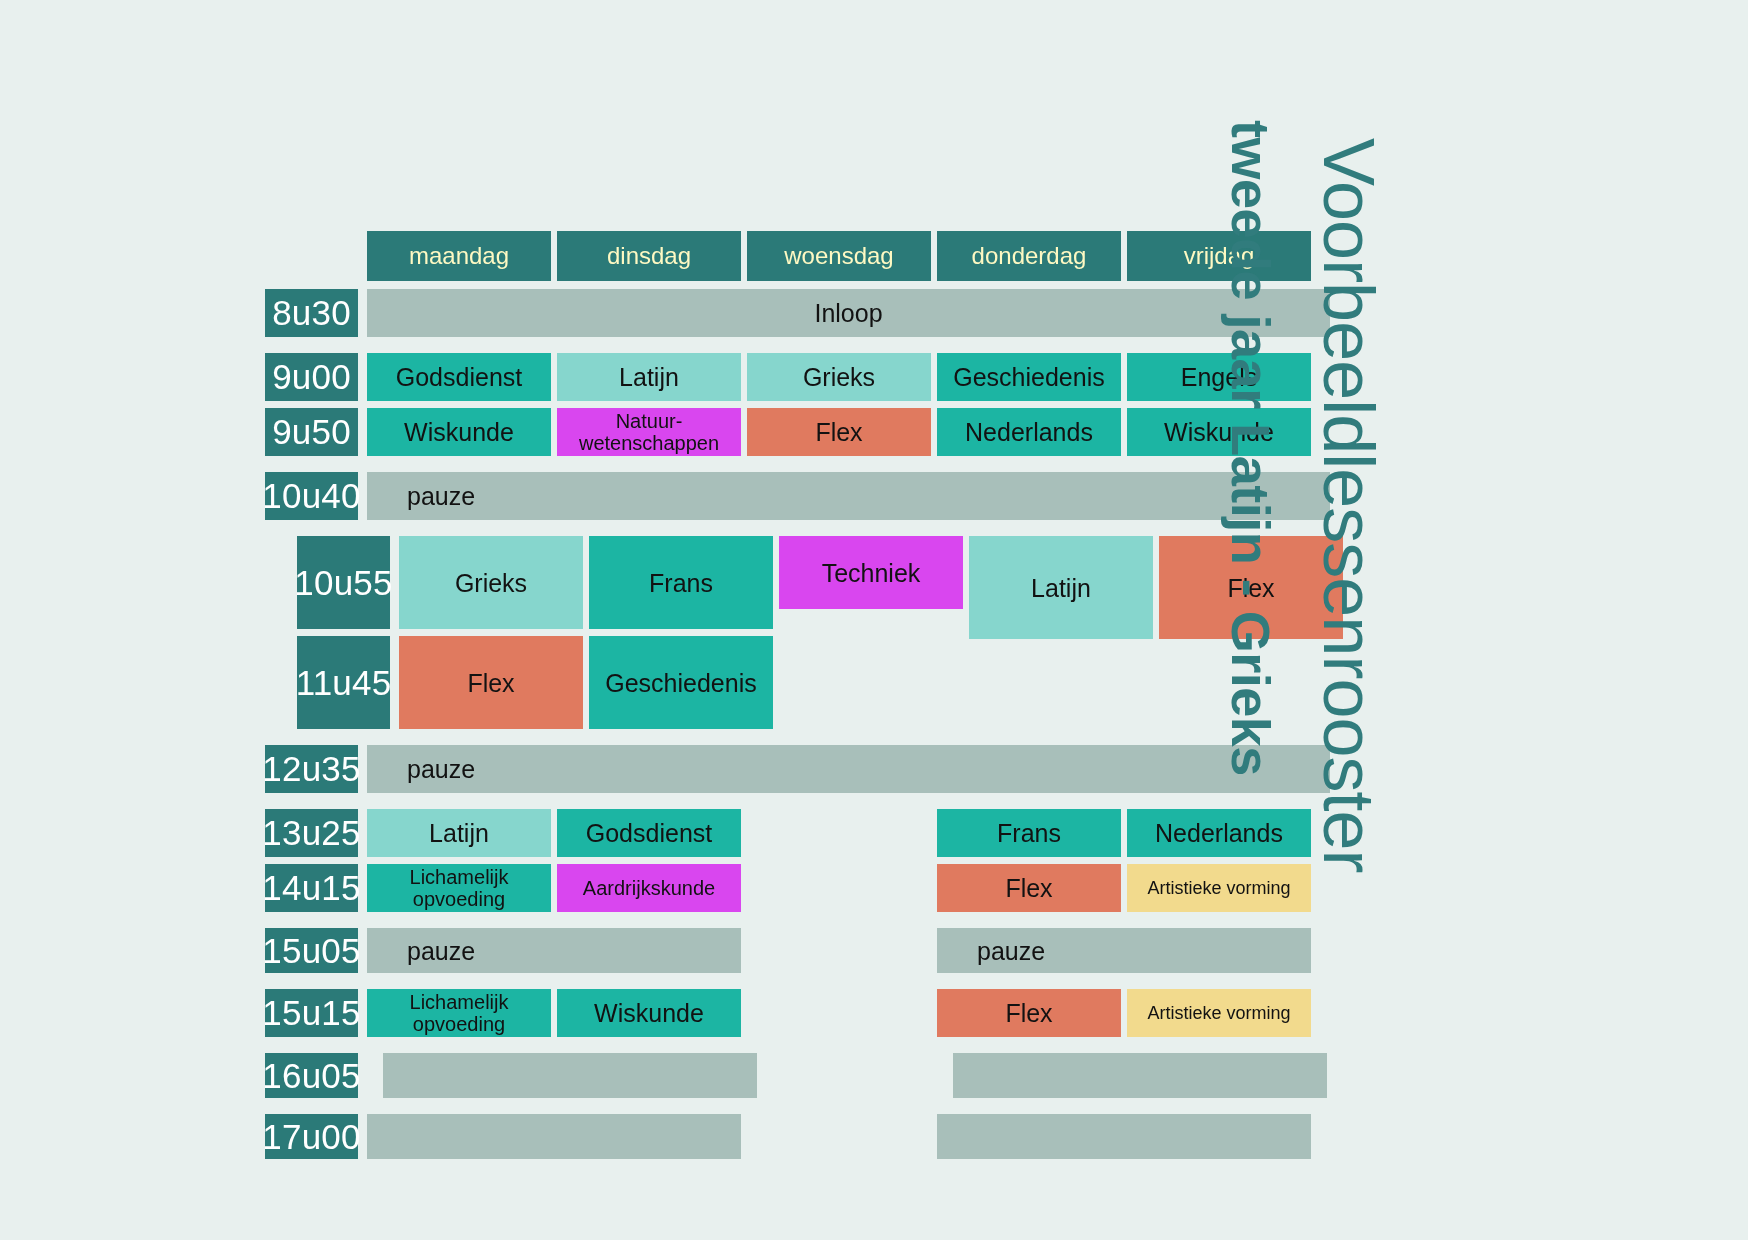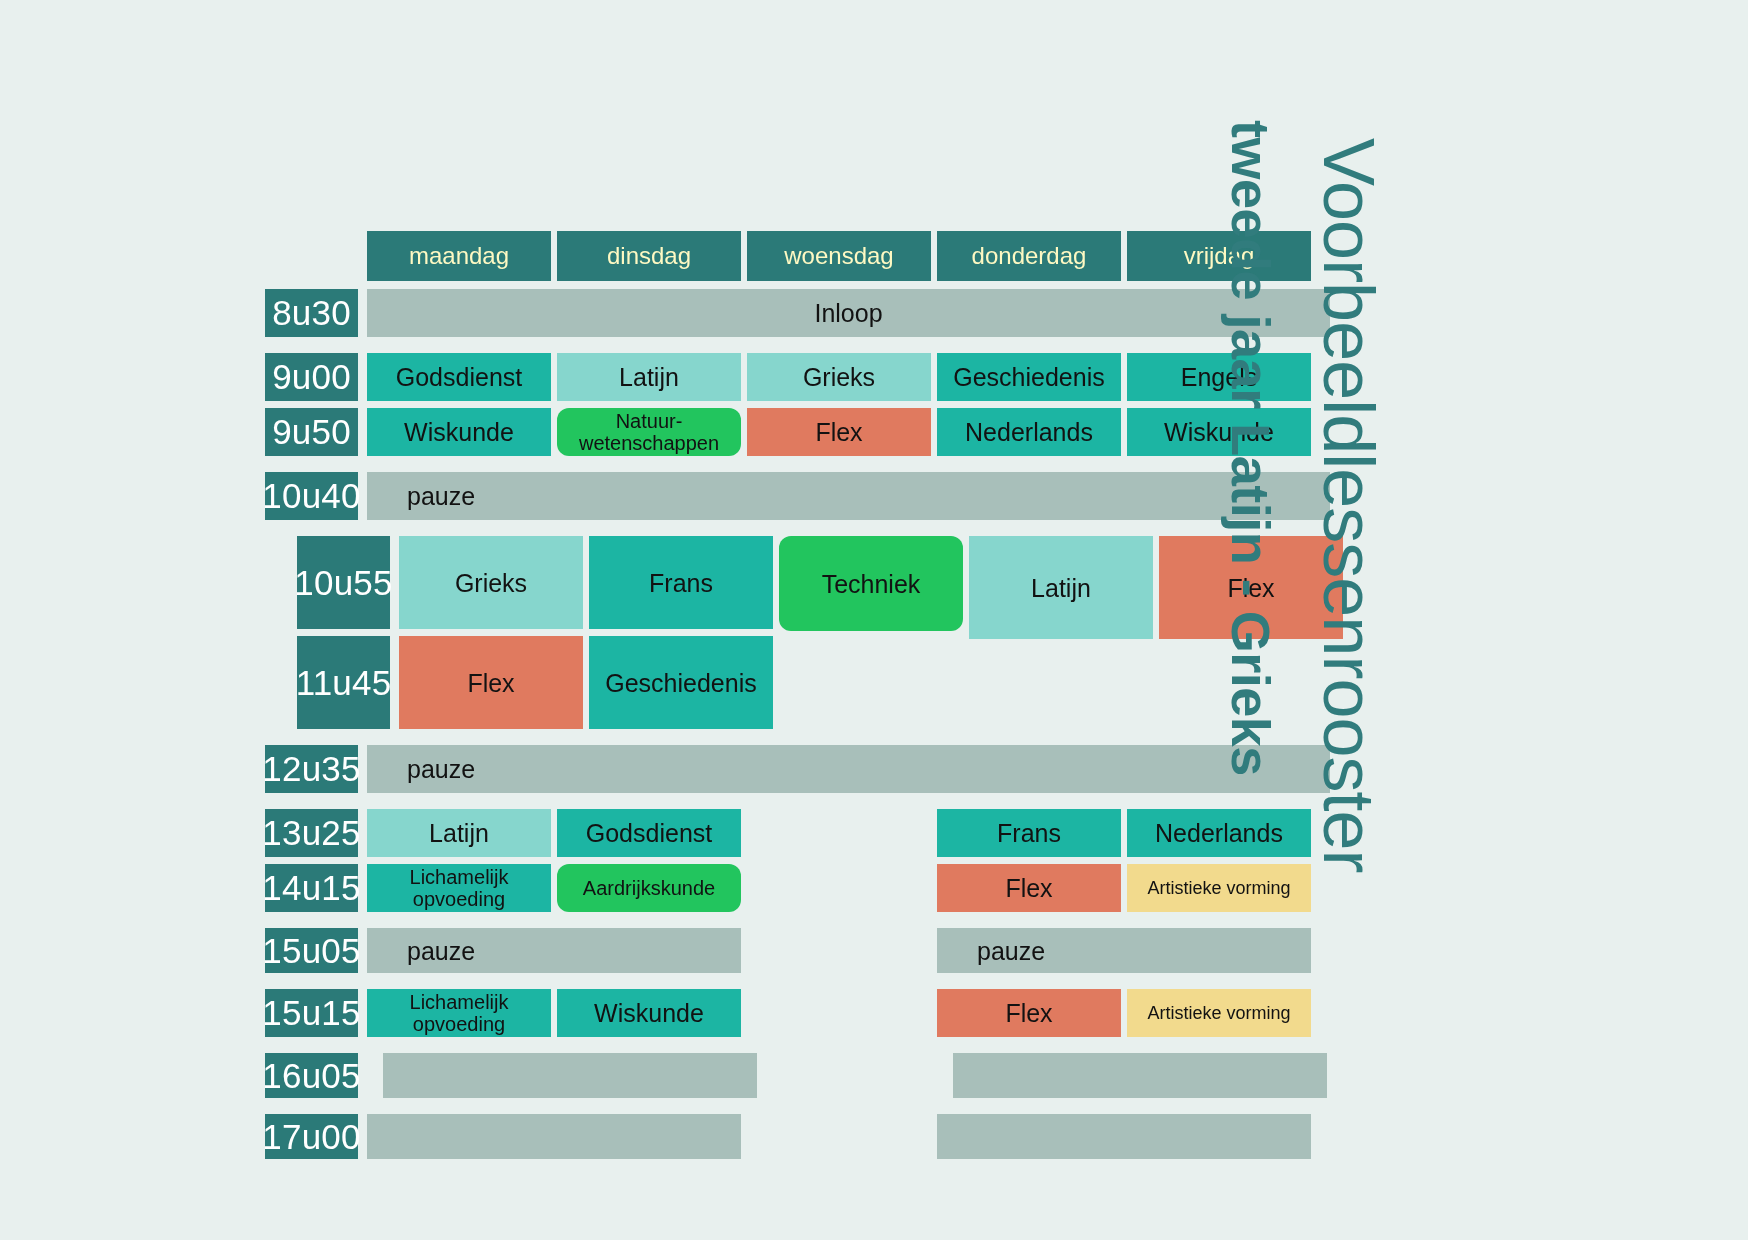--- a/index.html
+++ b/index.html
@@ -34,21 +34,21 @@
     flex:1 1 auto;
     display:flex;align-items:center;justify-content:center;
     text-align:center;line-height:1.12;
     font-size:25px;color:#121212;
     box-sizing:border-box;padding:2px 4px;
   }
   .cell.empty{background:transparent;}
   .c-gray   {background:#a8bfba;color:#121212;}
   .c-teal   {background:#1cb5a3;}
   .c-ltteal {background:#86d6cd;}
-  .c-pale   {background:#22c55e;border-radius:12px;}
+  .c-pale   {background:#d946ef;}
   .c-coral  {background:#e07a5f;}
   .c-yellow {background:#f2da8d;}
 
   .small{font-size:20px;}
   .xsmall{font-size:18px;}
 
   
   .dayhead{margin-bottom:8px;}
   .dayhead .tcell{background:transparent;}
   .dayhead .cell{
@@ -188,21 +188,21 @@
           <div class="cell c-coral" style="height:48px;">Flex</div>
         </div>
 
         <div class="col" style="flex-direction:column;">
           <div class="cell c-teal" style="height:48px;">Frans</div>
           <div style="height:7px"></div>
           <div class="cell c-teal" style="height:48px;">Geschiedenis</div>
         </div>
 
         <div class="col">
-          <div class="cell c-pale" style="height:95px;">Techniek</div>
+          <div class="cell c-pale" style="height:73px;">Techniek</div>
         </div>
 
         <div class="col">
           <div class="cell c-ltteal" style="height:103px;">Latijn</div>
         </div>
 
         <div class="col">
           <div class="cell c-coral" style="height:103px;">Flex</div>
         </div>
       </div>

